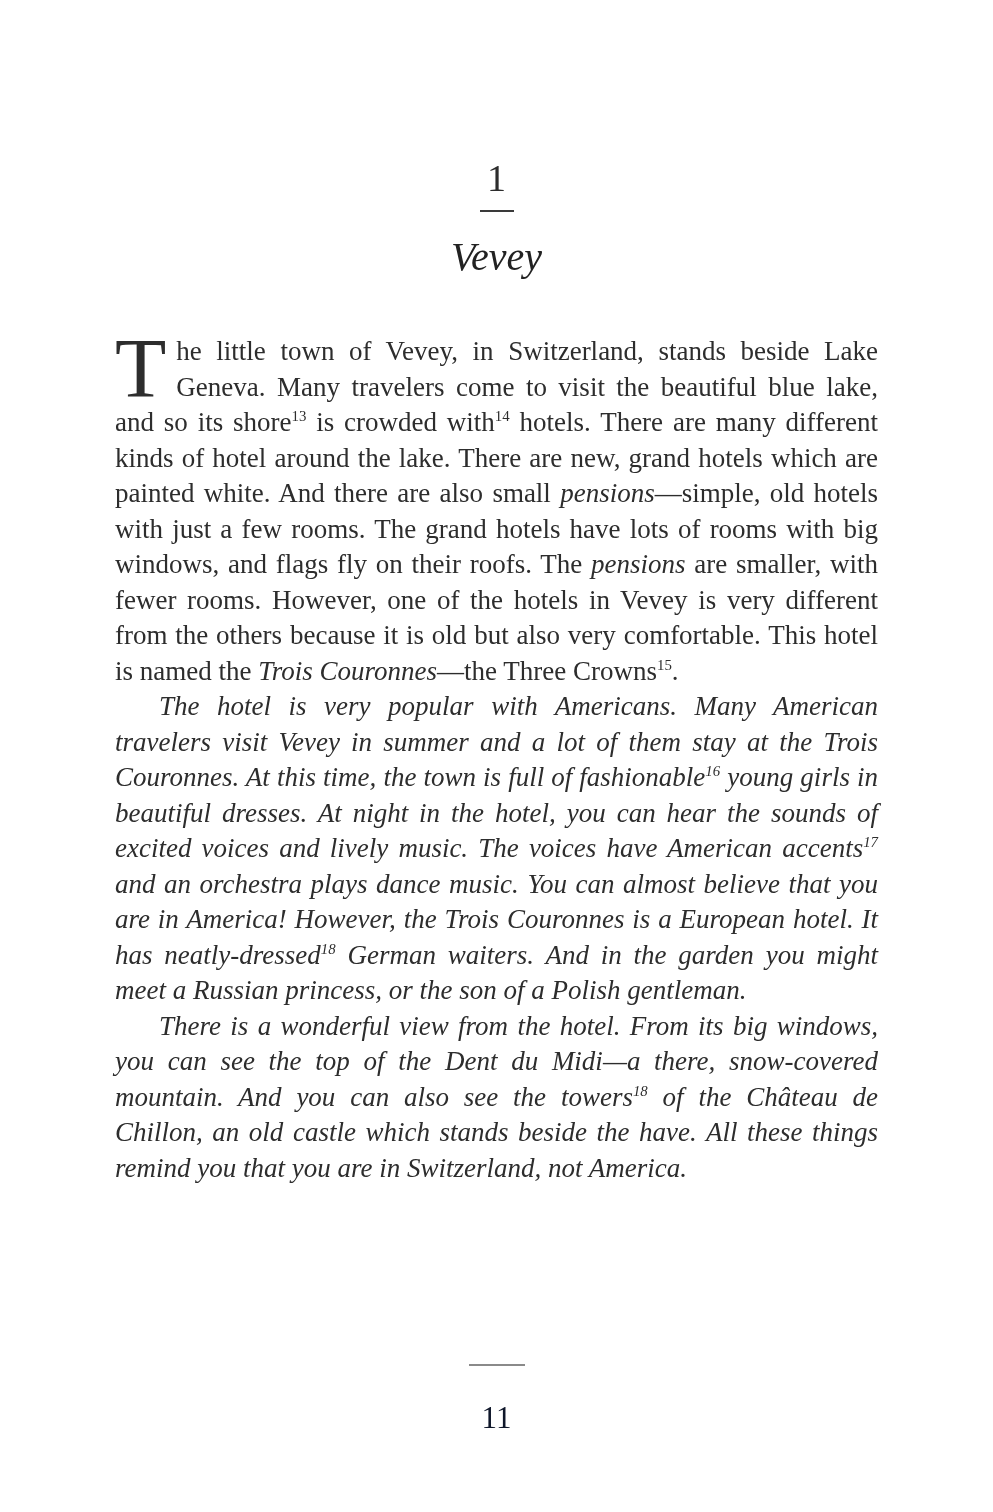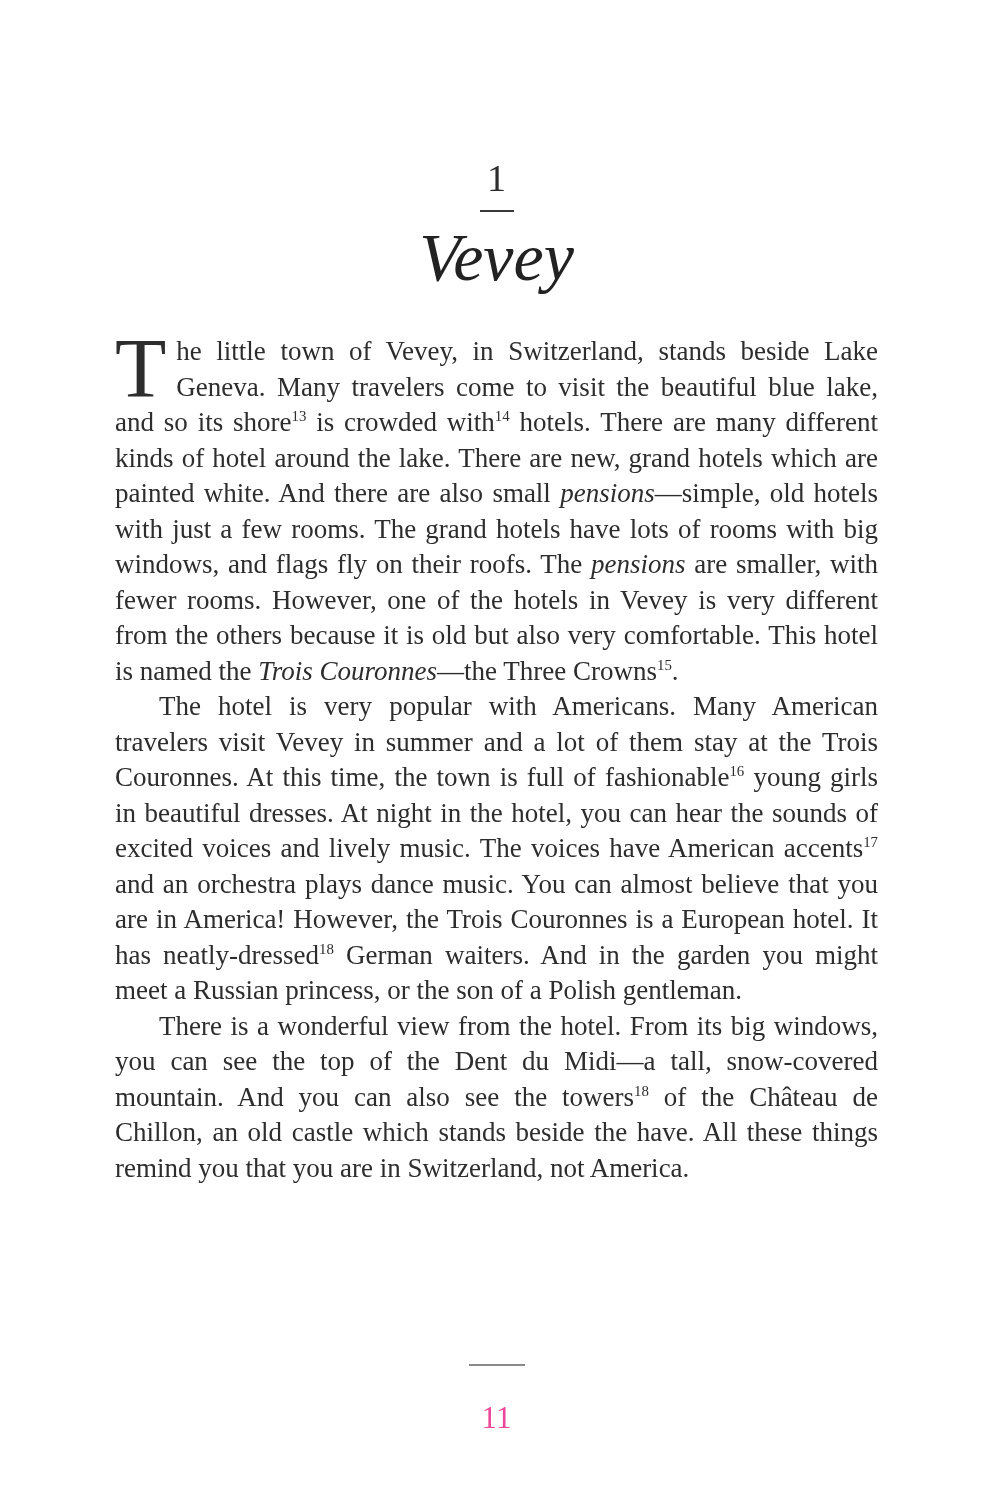--- a/index.html
+++ b/index.html
@@ -27,36 +27,36 @@
   .chapter-rule {
     width: 34px;
     height: 2px;
     background: #3a3a3a;
     margin: 12px auto 16px auto;
   }
   .chapter-title {
     text-align: center;
     font-style: italic;
     font-weight: normal;
-    font-size: 68px;
+    font-size: 40px;
     line-height: 58px;
     margin: 0 0 48px 0;
     color: #222222;
   }
   .text-block {
     width: 100%;
   }
   .para {
     font-size: 27px;
     line-height: 35.5px;
     text-align: justify;
     margin: 0;
     color: #2d2d2d;
   }
-  .para.indented { text-indent: 44px; }
+  .para.indented { text-indent: 44px; font-style: italic; }
   .para .dropcap {
     float: left;
     font-size: 84px;
     line-height: 60px;
     padding: 5px 10px 0 0;
     color: #2d2d2d;
   }
   .para sup {
     font-size: 0.55em;
     line-height: 0;
@@ -72,32 +72,32 @@
     height: 2px;
     background: #8a8a8a;
   }
   .page-number {
     position: absolute;
     bottom: 76px;
     left: 0;
     right: 0;
     text-align: center;
     font-size: 31px;
-    color: #ec4899;
+    color: #0f172a;
   }
 </style>
 </head>
 <body>
 
 <div class="book-page">
   <div class="chapter-number">1</div>
   <div class="chapter-rule"></div>
   <h1 class="chapter-title">Vevey</h1>
 
   <div class="text-block">
       <p class="para has-dropcap"><span class="dropcap">T</span><span>he little town of Vevey, in Switzerland, stands beside Lake Geneva. Many travelers come to visit the beautiful blue lake, and so its shore</span><sup>13</sup><span> is crowded with</span><sup>14</sup><span> hotels. There are many different kinds of hotel around the lake. There are new, grand hotels which are painted white. And there are also small </span><em>pensions</em><span>—simple, old hotels with just a few rooms. The grand hotels have lots of rooms with big windows, and flags fly on their roofs. The </span><em>pensions</em><span> are smaller, with fewer rooms. However, one of the hotels in Vevey is very different from the others because it is old but also very comfortable. This hotel is named the </span><em>Trois Couronnes</em><span>—the Three Crowns</span><sup>15</sup><span>.</span></p>
       <p class="para indented"><span>The hotel is very popular with Americans. Many American travelers visit Vevey in summer and a lot of them stay at the Trois Couronnes. At this time, the town is full of fashionable</span><sup>16</sup><span> young girls in beautiful dresses. At night in the hotel, you can hear the sounds of excited voices and lively music. The voices have American accents</span><sup>17</sup><span> and an orchestra plays dance music. You can almost believe that you are in America! However, the Trois Couronnes is a European hotel. It has neatly-dressed</span><sup>18</sup><span> German waiters. And in the garden you might meet a Russian princess, or the son of a Polish gentleman.</span></p>
-      <p class="para indented"><span>There is a wonderful view from the hotel. From its big windows, you can see the top of the Dent du Midi—a tall, snow-covered mountain. And you can also see the towers</span><sup>18</sup><span> of the Château de Chillon, an old castle which stands beside the have. All these things remind you that you are in Switzerland, not America.</span></p>
+      <p class="para indented"><span>There is a wonderful view from the hotel. From its big windows, you can see the top of the Dent du Midi—a there, snow-covered mountain. And you can also see the towers</span><sup>18</sup><span> of the Château de Chillon, an old castle which stands beside the have. All these things remind you that you are in Switzerland, not America.</span></p>
     </div>
 
   <div class="footer-rule"></div>
   <div class="page-number">11</div>
 </div>
 
 </body></html>

